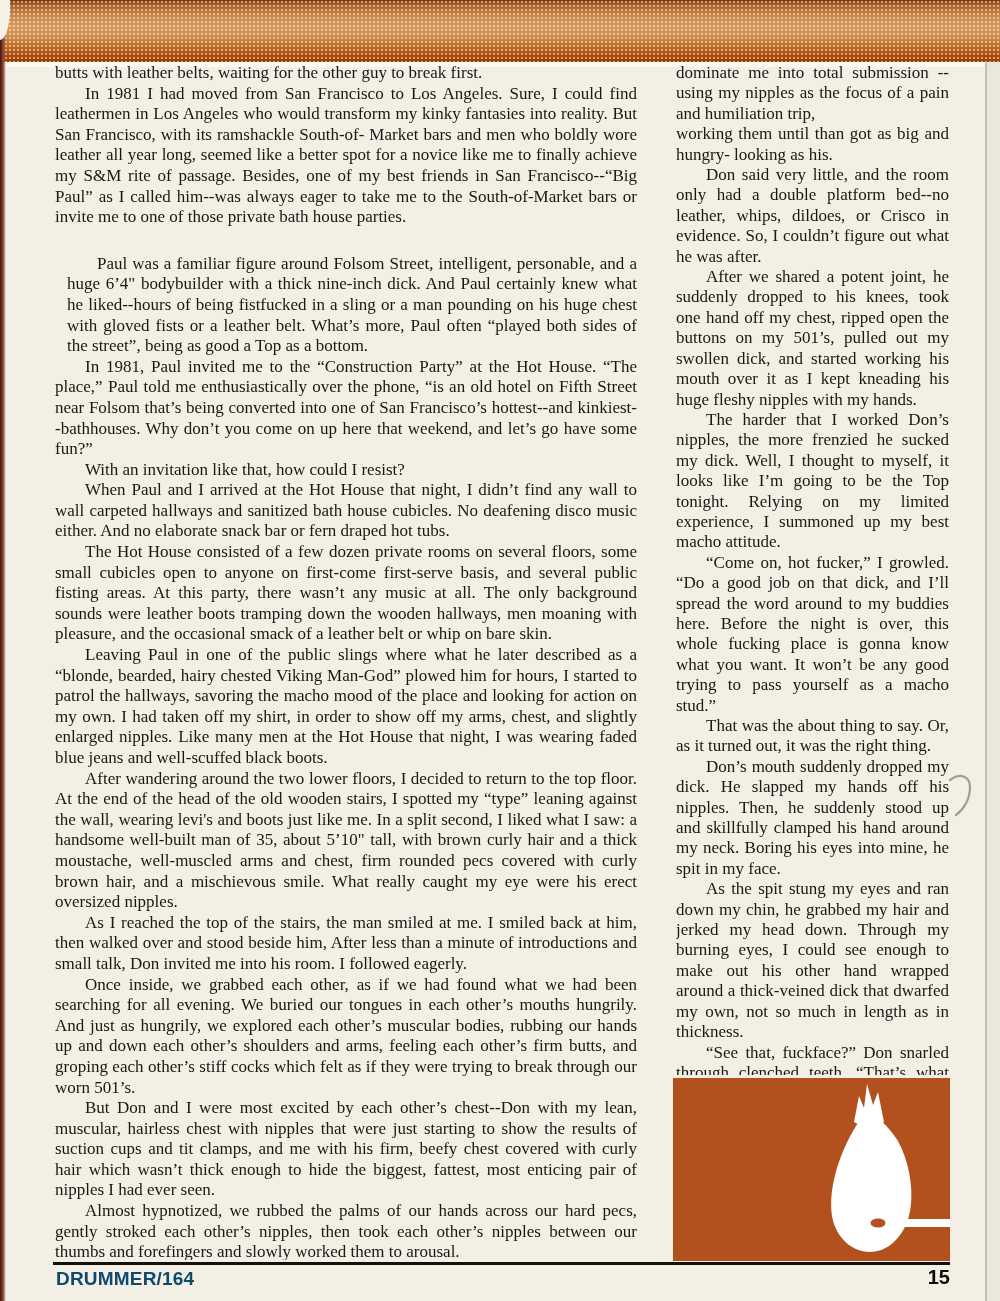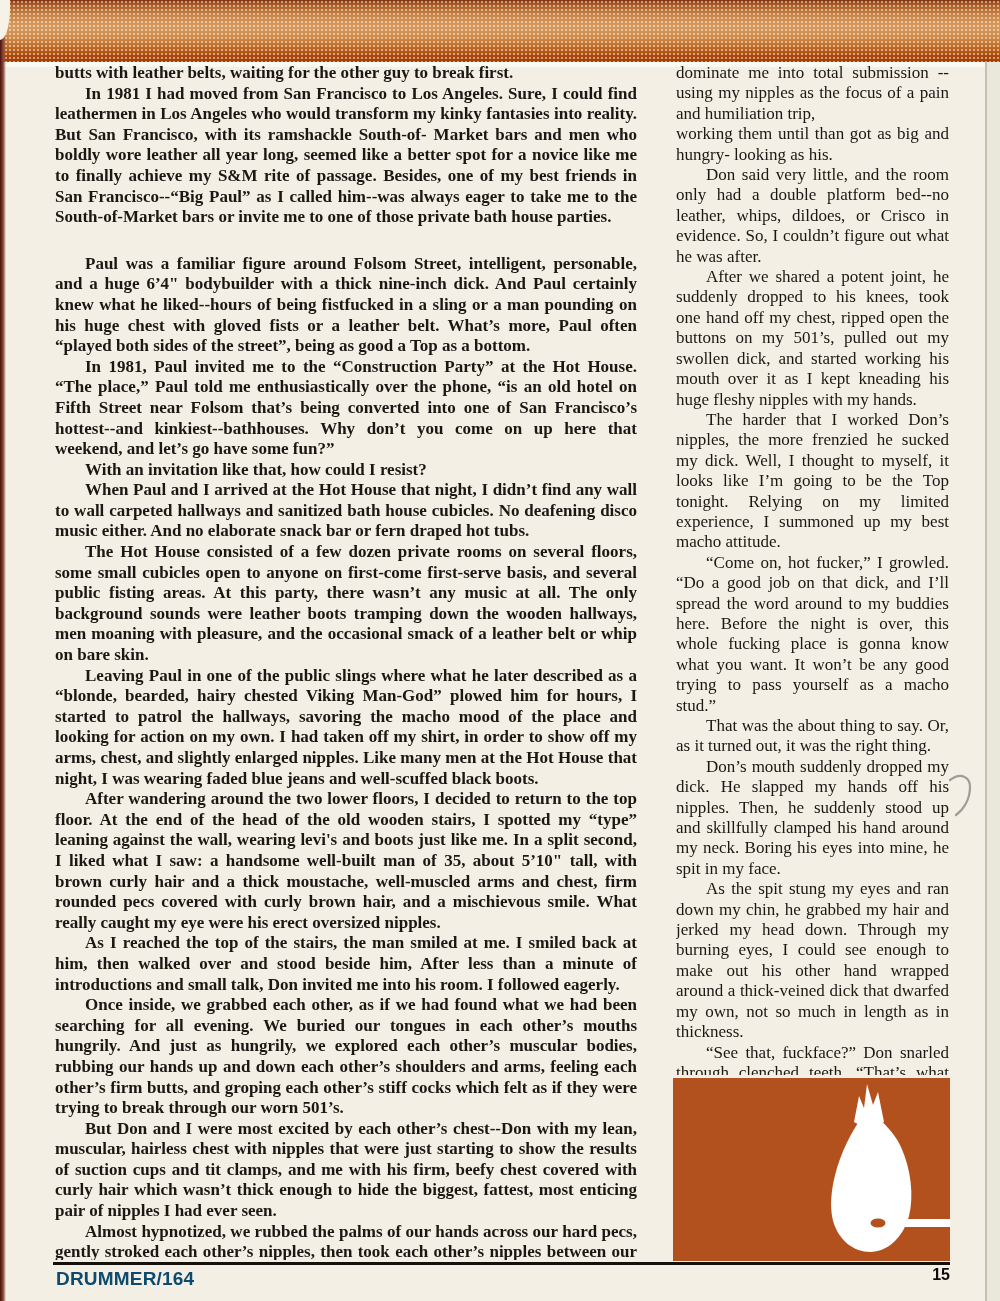--- a/index.html
+++ b/index.html
@@ -17,37 +17,37 @@
       linear-gradient(180deg,#7e3210 0%,#a85a28 7%,#c88448 24%,#d59b61 42%,#cd8c4e 58%,#bf702c 74%,#ab4b0d 88%,#9c3d06 100%);
     background-size:4px 4px, 100% 100%;
   }
   .banner-gap{position:absolute;left:0;top:62px;width:1000px;height:5px;background:#fbfaf2;}
   .corner-curl{position:absolute;left:0;top:0;width:10px;height:40px;background:#f6f2e8;border-bottom-right-radius:100% 80%;z-index:6;}
   .left-edge{position:absolute;left:0;top:28px;width:6px;height:1273px;background:linear-gradient(90deg,#47110c,#8e4c3b 55%,rgba(142,76,59,0));z-index:5;}
   .right-edge{position:absolute;right:0;top:62px;width:13px;height:1239px;background:#eae7db;border-left:2px solid #c6c0b2;}
 
   
   .col{position:absolute;text-align:justify;overflow:hidden;}
-  .col-left{left:55px;top:63px;width:582px;height:1197px;font-size:17px;line-height:20.6px;font-weight:bold;}
+  .col-left{left:55px;top:63px;width:582px;height:1197px;font-size:17px;line-height:20.6px;}
   .col-right{left:676px;top:63px;width:273px;height:1012px;font-size:17px;line-height:20.4px;}
   p.para{margin:0;}
   p.indent{text-indent:30px;}
-  p.gap{margin-top:26px;}
+  p.gap{margin-top:26px;margin-left:12px;}
 
   
   .graphic{position:absolute;left:673px;top:1078px;width:277px;height:183px;}
   .graphic svg{display:block;}
   .g-bg{fill:#b3511e;}
   .g-white{fill:#ffffff;}
   .g-hole{fill:#b3511e;}
 
   
   .footer-rule{position:absolute;left:53px;top:1262px;width:897px;height:3px;background:#15100c;}
   .pub{position:absolute;left:56px;top:1268px;font-family:"Liberation Sans",sans-serif;font-weight:bold;font-size:19px;letter-spacing:.2px;color:#0c4a6e;}
-  .pageno{position:absolute;left:900px;top:1266px;width:50px;text-align:right;font-family:"Liberation Sans",sans-serif;font-weight:bold;font-size:16px;color:#0e0c0a;}
+  .pageno{position:absolute;left:900px;top:1266px;width:50px;text-align:right;font-family:"Liberation Sans",sans-serif;font-weight:bold;font-size:20px;color:#0e0c0a;}
 
   .pen-mark{position:absolute;left:949px;top:773px;}
 </style>
 </head>
 <body>
 
 <div class="banner"></div>
 <div class="banner-gap"></div>
 <div class="corner-curl"></div>
 <div class="left-edge"></div>

